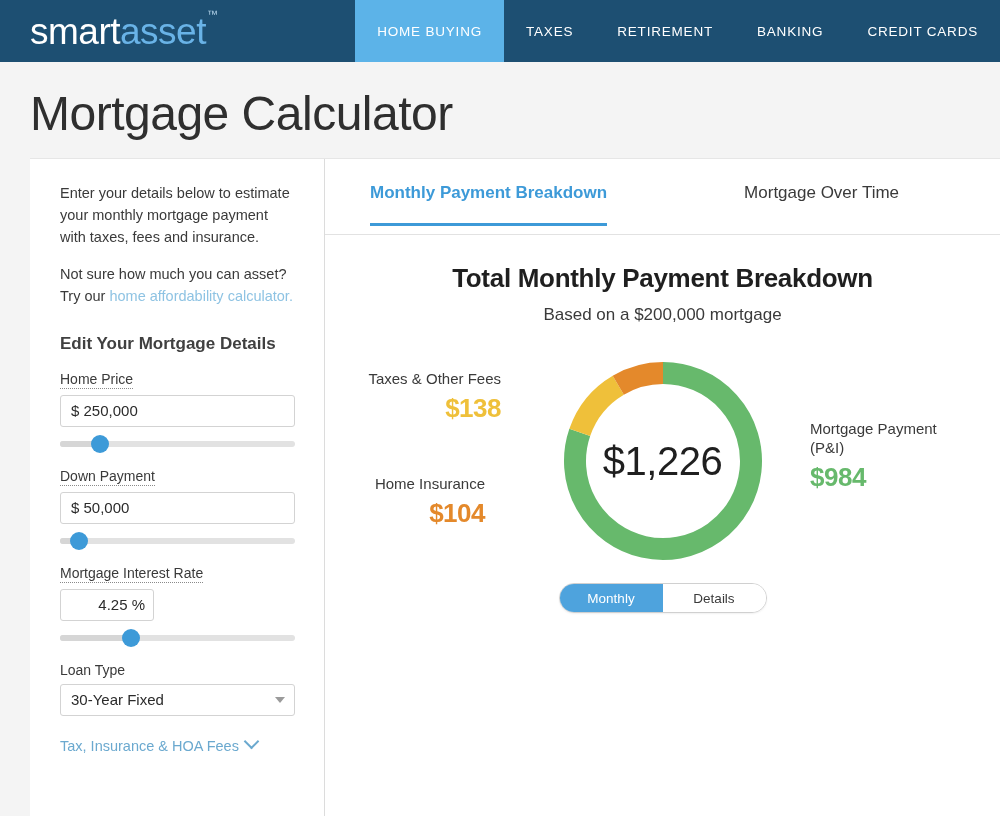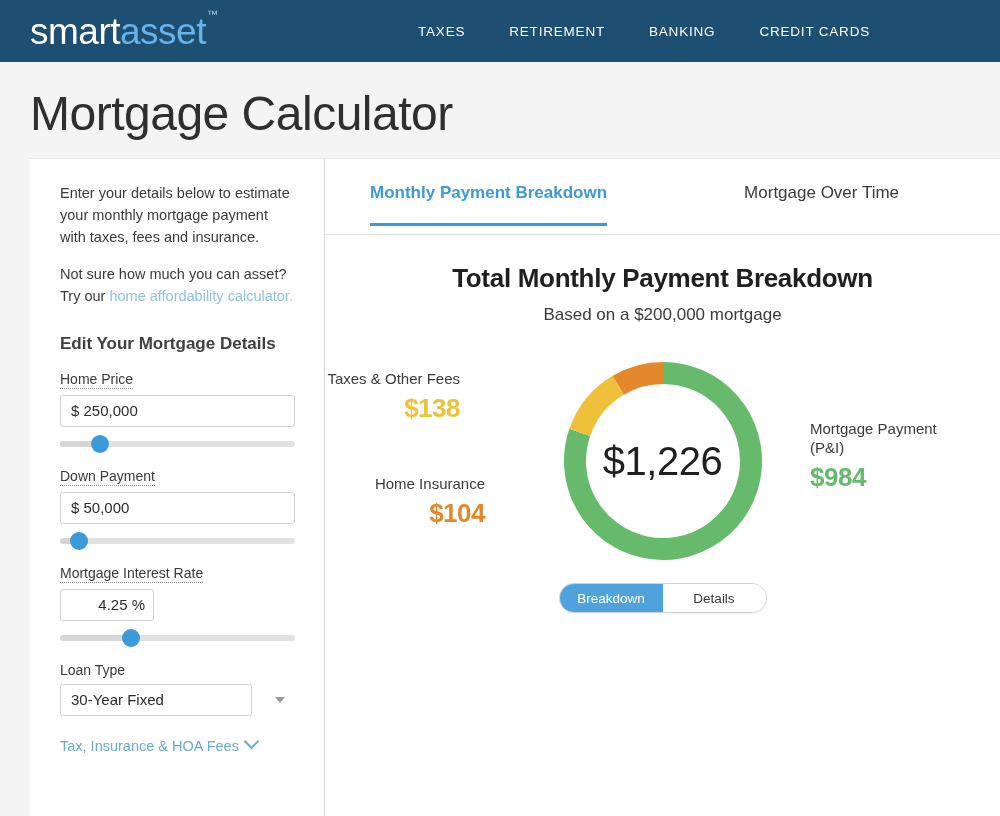--- a/index.html
+++ b/index.html
@@ -149,21 +149,21 @@
     position: absolute; top: 2px;
     width: 18px; height: 18px;
     background: #3d9ad8;
     border-radius: 50%;
     margin-left: -9px;
   }
 
   
   .select-wrap { position: relative; width: 235px; }
   .select-box {
-    width: 192px; height: 32px;
+    width: 235px; height: 32px;
     border: 1px solid #d3d3d3;
     border-radius: 3px;
     background: #fff;
     font-size: 15px;
     color: #2b2b2b;
     padding: 0 26px 0 10px;
     line-height: 30px;
     cursor: pointer;
   }
   .select-arrow {
@@ -260,21 +260,21 @@
     color: #3a3a3a;
     line-height: 1.25;
   }
   .lbl .amount {
     display: block;
     font-size: 26px;
     font-weight: bold;
     margin-top: 3px;
     letter-spacing: -0.5px;
   }
-  .lbl-taxes { right: 540px; top: 45px; text-align: right; width: 150px; }
+  .lbl-taxes { right: 499px; top: 45px; text-align: right; width: 150px; }
   .lbl-taxes .amount { color: #efc03a; }
   .lbl-ins { right: 515px; top: 150px; text-align: right; width: 150px; }
   .lbl-ins .amount { color: #e4892b; }
   .lbl-pi { left: 485px; top: 95px; text-align: left; width: 160px; }
   .lbl-pi .amount { color: #67b96c; }
 
   
   .toggle {
     position: absolute;
     left: 50%; transform: translateX(-50%);
@@ -299,20 +299,21 @@
 </head>
 <body>
 
 <div class="navbar">
   <div class="logo-wrap">
     <div class="logo">
       <span class="smart">smart</span><span class="asset">asset</span><span class="tm">™</span>
     </div>
   </div>
   <div class="nav-items">
+    <div class="nav-item active">HOME BUYING</div>
     <div class="nav-item">TAXES</div>
     <div class="nav-item">RETIREMENT</div>
     <div class="nav-item">BANKING</div>
     <div class="nav-item">CREDIT CARDS</div>
   </div>
 </div>
 
 <div class="page-title">Mortgage Calculator</div>
 
 <div class="app">
@@ -403,19 +404,19 @@
           <g id="donut-segments">
               <path d="M 108 20 A 88 88 0 1 1 24.76422985697492 79.43767221150392" fill="none" stroke="#67b96c" stroke-width="22"></path>
               <path d="M 24.76422985697492 79.43767221150392 A 88 88 0 0 1 63.28590137943818 32.20653468437618" fill="none" stroke="#efc03a" stroke-width="22"></path>
               <path d="M 63.28590137943818 32.20653468437618 A 88 88 0 0 1 107.99999999999999 20" fill="none" stroke="#e4892b" stroke-width="22"></path>
             </g>
         </svg>
         <div class="donut-center">$1,226</div>
       </div>
 
       <div class="toggle">
-        <div class="toggle-btn active">Breakdown</div>
+        <div class="toggle-btn active">Monthly</div>
         <div class="toggle-btn">Details</div>
       </div>
 
     </div>
   </div>
 </div>
 
 </body></html>

